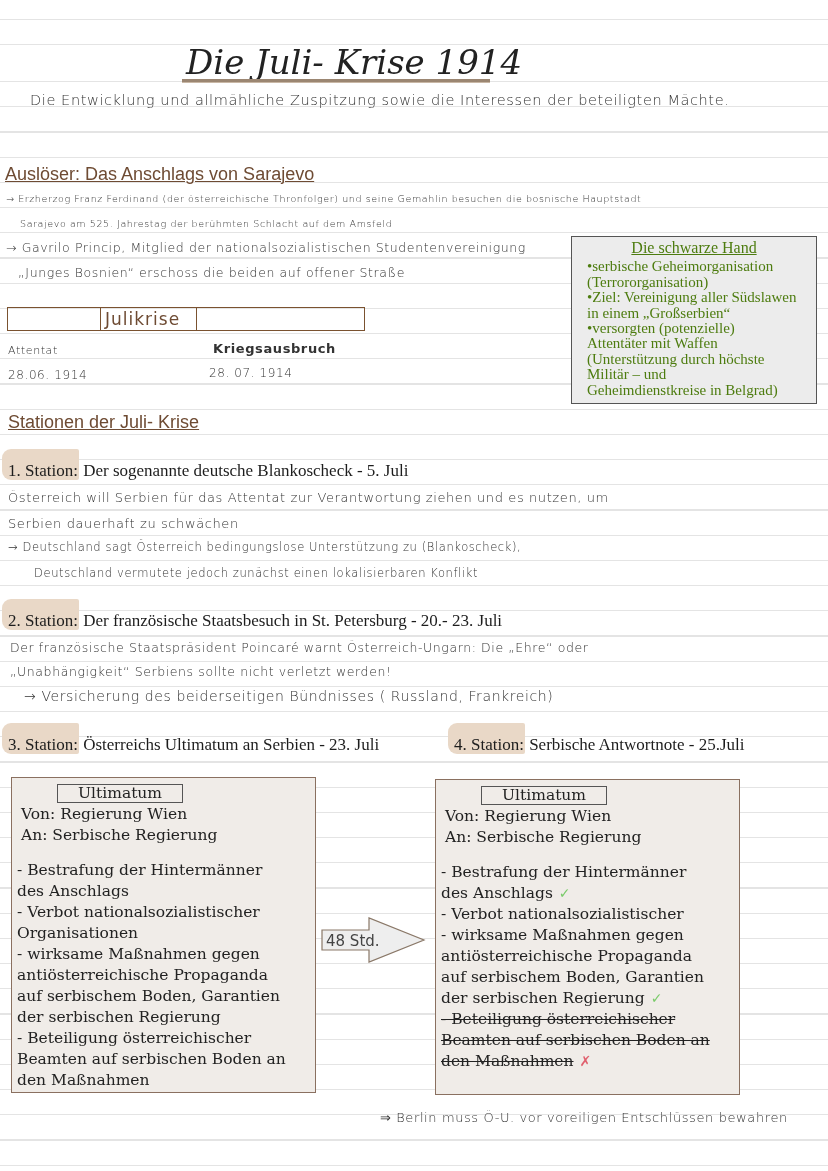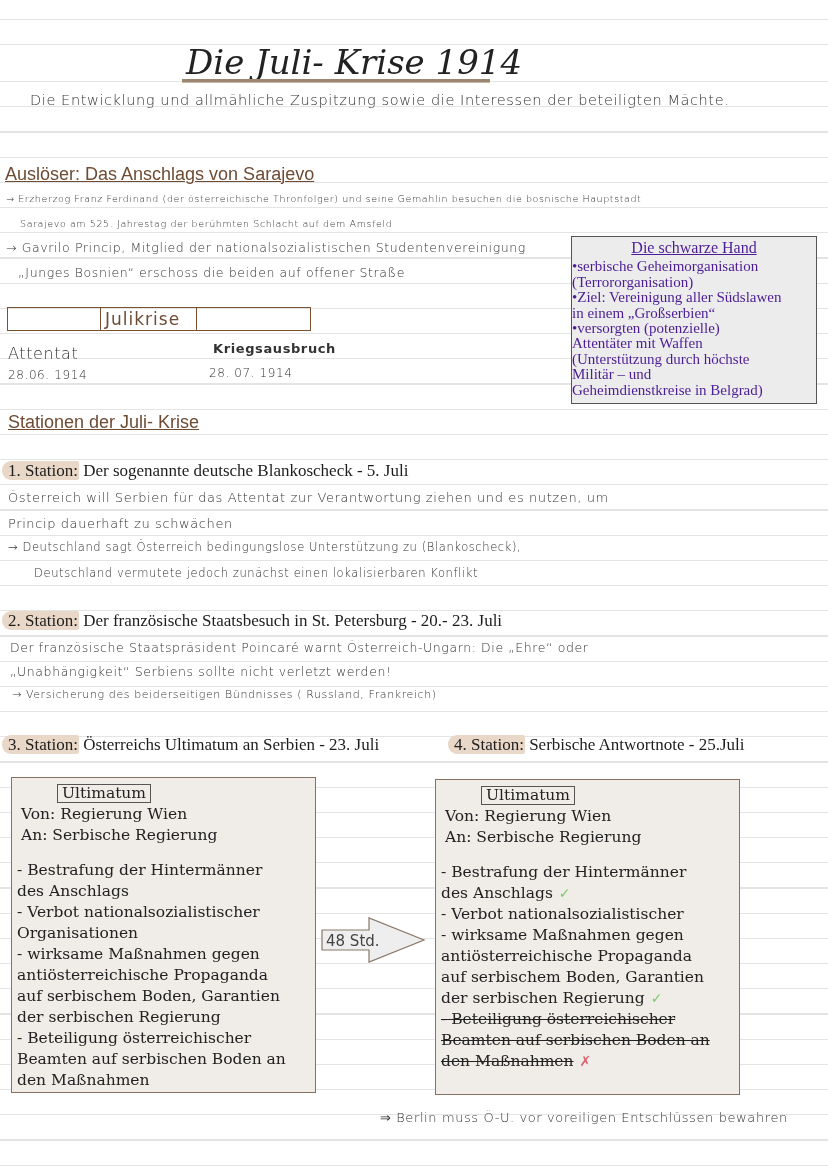--- a/index.html
+++ b/index.html
@@ -36,45 +36,45 @@
     font-family: "Liberation Sans", sans-serif;
     font-size: 18px;
     color: #6e4b33;
     text-decoration: underline;
     text-decoration-thickness: 1px;
     white-space: nowrap;
   }
   .box-hand {
     left: 571px; top: 236px; width: 246px; height: 168px;
     background: #ececec; border: 1.5px solid #555;
-    box-sizing: border-box; padding: 3px 0;
-    font-family: "Liberation Serif", serif; font-size: 15px; line-height: 15.4px; color: #4c1d95;
+    box-sizing: border-box; padding: 3px 15px;
+    font-family: "Liberation Serif", serif; font-size: 15px; line-height: 15.4px; color: #4d7c0f;
   }
   .box-hand .bh-title { text-align: center; text-decoration: underline; font-size: 16px; margin-bottom: 4px; }
   .timeline-bar {
-    left: 7px; top: 307px; width: 304px; height: 24px;
+    left: 7px; top: 307px; width: 358px; height: 24px;
     border: 1.5px solid #7a5230; box-sizing: border-box; display: flex;
   }
   .timeline-bar .cell { height: 100%; box-sizing: border-box; }
   .timeline-bar .c1 { width: 93px; border-right: 1.5px solid #7a5230; }
   .timeline-bar .c2 { width: 96px; border-right: 1.5px solid #7a5230; font-family: "DejaVu Sans", sans-serif; font-size: 17px; color: #6e4b33; padding-left: 4px; line-height: 22px; letter-spacing: 1px; }
   .timeline-bar .c3 { flex: 1; }
   .station {
     font-family: "Liberation Serif", serif; font-size: 17px; color: #1d1d1d; white-space: nowrap;
   }
   .station .lbl {
-    background: #e9d8c7; border-radius: 9px 2px 2px 9px; padding: 0 1px 0 6px;
+    background: #e9d8c7; border-radius: 9px 2px 2px 9px; padding: 12px 1px 0 6px;
   }
   .ult-box {
     background: #f0ece8; border: 1.5px solid #8a7060; box-sizing: border-box;
     font-family: "DejaVu Serif", serif; font-size: 15.5px; line-height: 21px; color: #222;
     padding: 4px 0 0 5px;
   }
   .ult-box .ult-title {
-    display: inline-block; border: 1.2px solid #555; padding: 0 4px; margin-left: 40px; line-height: 17px; margin-top: 2px;
+    display: inline-block; border: 1.2px solid #555; padding: 0 20px; margin-left: 40px; line-height: 17px; margin-top: 2px;
   }
   .ult-box .line { white-space: nowrap; }
   .ult-box .gap { height: 14px; }
   .check { color: #7acb6a; font-family: "DejaVu Sans", sans-serif; font-size: 14px; margin-left: 6px; }
   .cross { color: #e0606e; font-family: "DejaVu Sans", sans-serif; font-size: 14px; margin-left: 6px; }
   .strike { text-decoration: line-through; }
   .arrow-wrap { left: 320px; top: 917px; width: 106px; height: 46px; }
   .arrow-label { left: 326px; top: 932px; font-size: 15px; color: #444; font-family: "DejaVu Sans", sans-serif; }
 </style>
 </head>
@@ -101,42 +101,42 @@
   <div>(Unterstützung durch höchste</div>
   <div>Militär – und</div>
   <div>Geheimdienstkreise in Belgrad)</div>
 </div>
 
 <div class="abs timeline-bar">
   <div class="cell c1"></div>
   <div class="cell c2">Julikrise</div>
   <div class="cell c3"></div>
 </div>
-<div class="abs hand" style="left:8px;top:344px;font-size:16px;">Attentat</div>
+<div class="abs hand" style="left:8px;top:344px;font-size:11px;">Attentat</div>
 <div class="abs hand" style="left:8px;top:368px;font-size:12px;">28.06. 1914</div>
 <div class="abs hand" style="left:213px;top:341px;font-size:13px;font-weight:bold;">Kriegsausbruch</div>
 <div class="abs hand" style="left:209px;top:366px;font-size:12px;text-align:right;">28. 07. 1914</div>
 
 <div class="abs heading" style="left:8px;top:412px;">Stationen der Juli- Krise</div>
 
 <div class="abs station" style="left:2px;top:461px;">
   <span class="lbl">1. Station:</span><span> Der sogenannte deutsche Blankoscheck - 5. Juli</span>
 </div>
 <div class="abs hand" style="left:8px;top:490px;font-size:13px;">Österreich  will  Serbien  für  das  Attentat  zur  Verantwortung  ziehen  und  es  nutzen,  um</div>
-<div class="abs hand" style="left:8px;top:516px;font-size:13px;">Princip  dauerhaft  zu  schwächen</div>
+<div class="abs hand" style="left:8px;top:516px;font-size:13px;">Serbien  dauerhaft  zu  schwächen</div>
 <div class="abs hand" style="left:8px;top:540px;font-size:11.5px;"></div>
 <div class="abs hand" style="left:8px;top:540px;font-size:11.5px;text-align:center;">→ Deutschland  sagt  Österreich  bedingungslose  Unterstützung  zu  (Blankoscheck),</div>
 <div class="abs hand" style="left:34px;top:566px;font-size:11.5px;">Deutschland  vermutete  jedoch  zunächst  einen  lokalisierbaren  Konflikt</div>
 
 <div class="abs station" style="left:2px;top:611px;">
   <span class="lbl">2. Station:</span><span> Der französische Staatsbesuch in St. Petersburg - 20.- 23. Juli</span>
 </div>
 <div class="abs hand" style="left:10px;top:640px;font-size:12.5px;">Der  französische  Staatspräsident  Poincaré  warnt  Österreich-Ungarn:  Die „Ehre“ oder</div>
 <div class="abs hand" style="left:10px;top:664px;font-size:12.5px;">„Unabhängigkeit“  Serbiens  sollte  nicht  verletzt  werden!</div>
-<div class="abs hand" style="left:12px;top:688px;font-size:11px;">→ Versicherung des  beiderseitigen  Bündnisses  ( Russland,  Frankreich)</div>
+<div class="abs hand" style="left:24px;top:688px;font-size:14px;">→ Versicherung des  beiderseitigen  Bündnisses  ( Russland,  Frankreich)</div>
 
 <div class="abs station" style="left:2px;top:735px;">
   <span class="lbl">3. Station:</span><span> Österreichs Ultimatum an Serbien - 23. Juli</span>
 </div>
 <div class="abs station" style="left:448px;top:735px;">
   <span class="lbl">4. Station:</span><span> Serbische Antwortnote - 25.Juli</span>
 </div>
 
 <div class="abs ult-box" style="left:11px;top:777px;width:305px;height:316px;">
   <div class="ult-title">Ultimatum</div>

